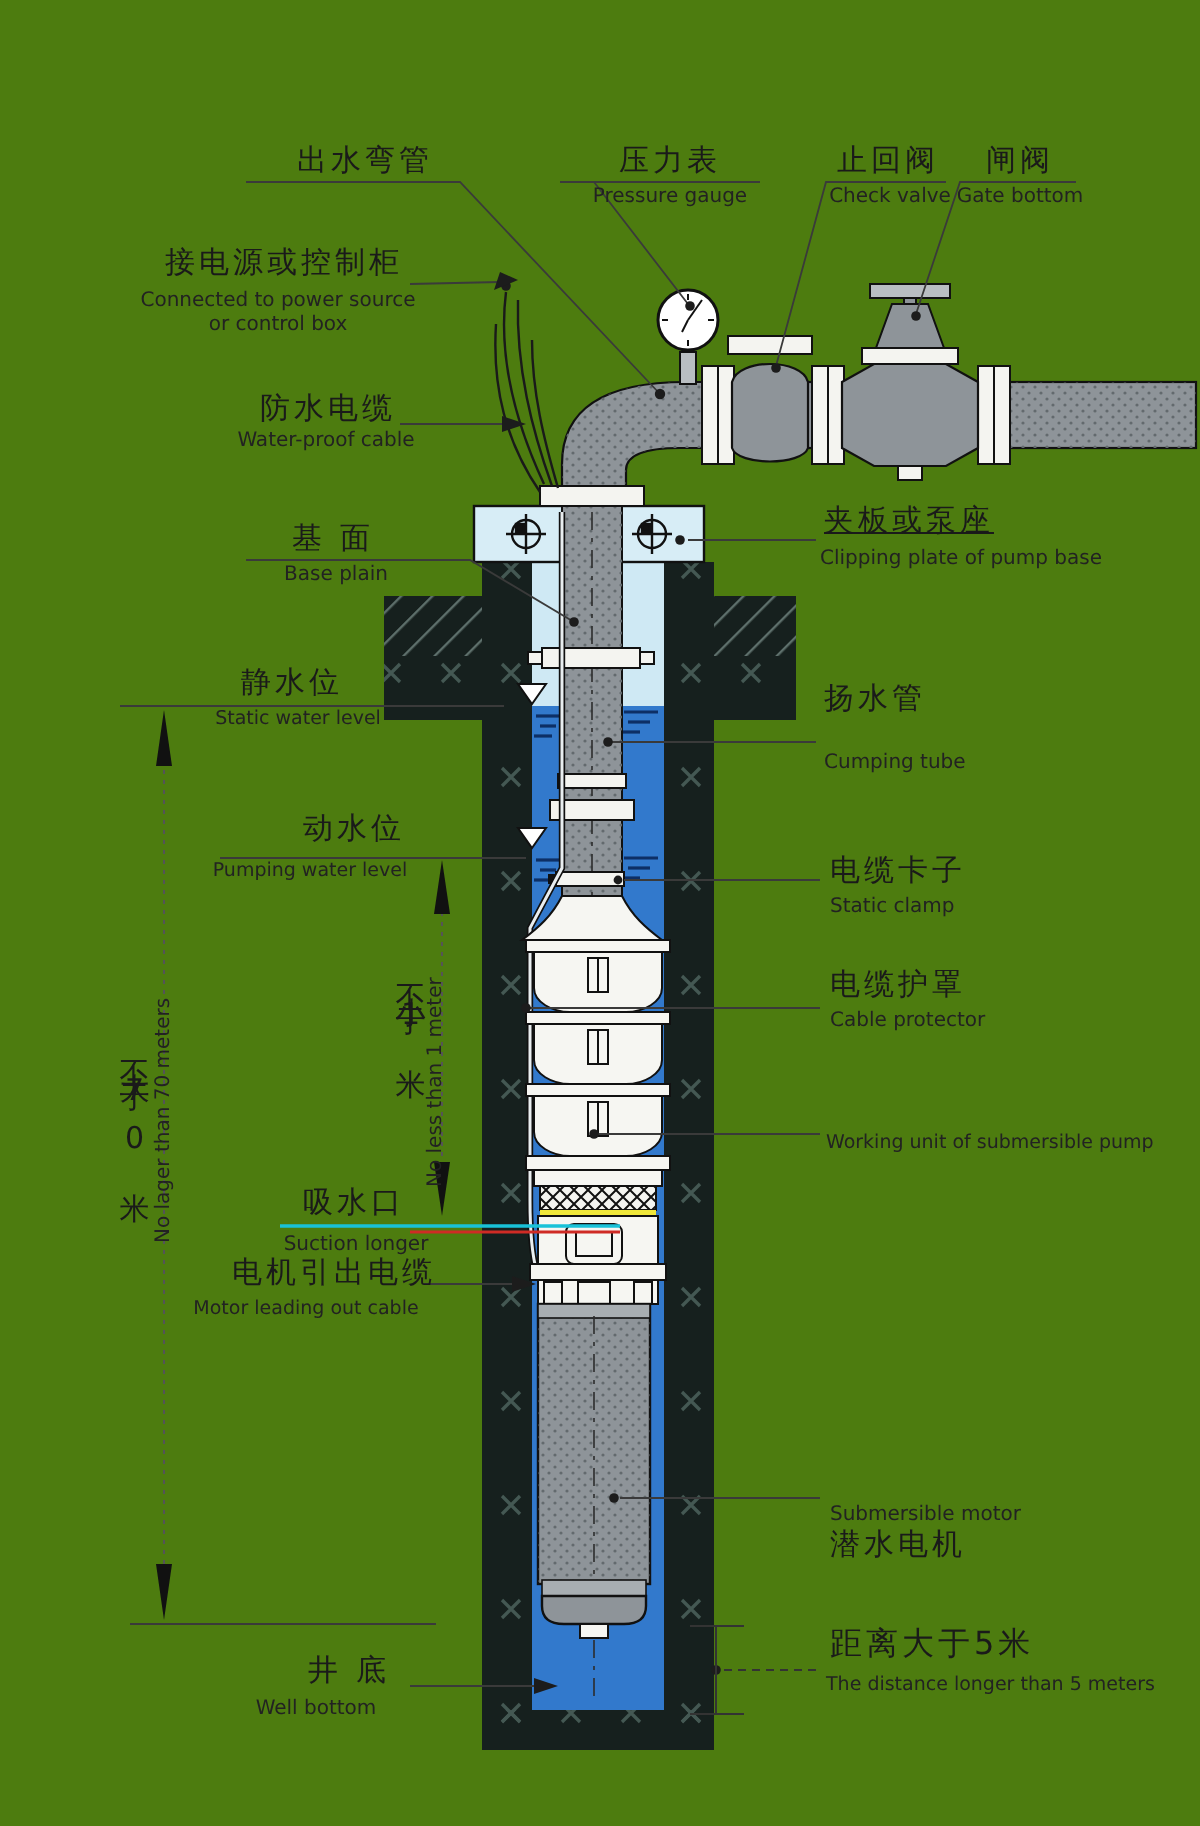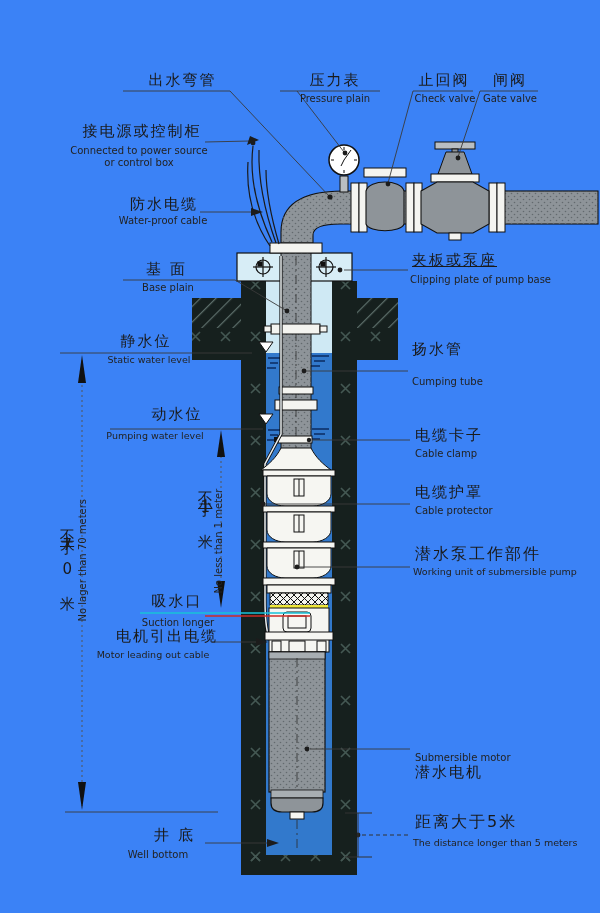--- a/index.html
+++ b/index.html
@@ -1,16 +1,16 @@
 <!DOCTYPE html>
 <html><head>
 <meta charset="utf-8">
 <style>
   html,body{margin:0;padding:0;background:#fff;}
-  #stage{position:relative;width:600px;height:913px;background:#3b82f6;overflow:hidden;
+  #stage{position:relative;width:600px;height:913px;background:#4d7c0f;overflow:hidden;
          font-family:"DejaVu Sans","Liberation Sans",sans-serif;color:#141414;}
   #diagram-svg{position:absolute;left:0;top:0;}
   .lbl{position:absolute;line-height:1.15;}
   .cn{font-size:15px;letter-spacing:2px;color:#1a1a1a;}
   .cn-lg{font-size:16px;}
   .cn-sp{letter-spacing:9px;}
   .en{font-size:10px;color:#222;}
   .en-sm{font-size:9.5px;}
   .ctr{text-align:center;}
   .cn-vert{writing-mode:vertical-rl;text-orientation:upright;letter-spacing:6px;font-size:15px;color:#1a1a1a;}
@@ -260,27 +260,27 @@
     <line x1="358" y1="813" x2="358" y2="857"></line>
     <line x1="345" y1="813" x2="372" y2="813"></line>
     <line x1="345" y1="857" x2="372" y2="857"></line>
     <line x1="362" y1="835" x2="410" y2="835" stroke-dasharray="4,3"></line>
   </g>
 </svg>
 
 <div class="lbl cn ctr" style="left:130px;top:72px;width:105px;">出水弯管</div>
 
 <div class="lbl cn ctr" style="left:299px;top:72px;width:72px;">压力表</div>
-<div class="lbl en ctr" style="left:288px;top:93px;width:94px;">Pressure plain</div>
+<div class="lbl en ctr" style="left:288px;top:93px;width:94px;">Pressure gauge</div>
 
 <div class="lbl cn ctr" style="left:412px;top:72px;width:64px;">止回阀</div>
 <div class="lbl en ctr" style="left:410px;top:93px;width:70px;">Check valve</div>
 
 <div class="lbl cn ctr" style="left:484px;top:72px;width:52px;">闸阀</div>
-<div class="lbl en ctr" style="left:477px;top:93px;width:66px;">Gate valve</div>
+<div class="lbl en ctr" style="left:477px;top:93px;width:66px;">Gate bottom</div>
 
 <div class="lbl cn ctr" style="left:82px;top:123px;width:120px;">接电源或控制柜</div>
 <div class="lbl en ctr" style="left:68px;top:145px;width:142px;">Connected to power source</div>
 <div class="lbl en ctr" style="left:68px;top:157px;width:142px;">or control box</div>
 
 <div class="lbl cn ctr" style="left:122px;top:196px;width:84px;">防水电缆</div>
 <div class="lbl en ctr" style="left:110px;top:215px;width:106px;">Water-proof cable</div>
 
 <div class="lbl cn cn-sp ctr" style="left:133px;top:261px;width:74px;">基面</div>
 <div class="lbl en ctr" style="left:133px;top:282px;width:70px;">Base plain</div>
@@ -300,26 +300,25 @@
 <div class="lbl cn cn-sp ctr" style="left:142px;top:827px;width:72px;">井底</div>
 <div class="lbl en ctr" style="left:116px;top:849px;width:84px;">Well bottom</div>
 
 <div class="lbl cn" style="left:412px;top:252px;text-decoration:underline;">夹板或泵座</div>
 <div class="lbl en" style="left:410px;top:274px;">Clipping plate of pump base</div>
 
 <div class="lbl cn" style="left:412px;top:341px;">扬水管</div>
 <div class="lbl en" style="left:412px;top:376px;">Cumping tube</div>
 
 <div class="lbl cn" style="left:415px;top:427px;">电缆卡子</div>
-<div class="lbl en" style="left:415px;top:448px;">Cable clamp</div>
+<div class="lbl en" style="left:415px;top:448px;">Static clamp</div>
 
 <div class="lbl cn" style="left:415px;top:484px;">电缆护罩</div>
 <div class="lbl en" style="left:415px;top:505px;">Cable protector</div>
 
-<div class="lbl cn cn-lg" style="left:415px;top:545px;">潜水泵工作部件</div>
 <div class="lbl en-sm en" style="left:413px;top:567px;">Working unit of submersible pump</div>
 
 <div class="lbl cn" style="left:415px;top:764px;">潜水电机</div>
 <div class="lbl en" style="left:415px;top:752px;">Submersible motor</div>
 
 <div class="lbl cn cn-lg" style="left:415px;top:813px;">距离大于5米</div>
 <div class="lbl en-sm en" style="left:413px;top:838px;">The distance longer than 5 meters</div>
 
 <div class="lbl cn-vert" style="left:58px;top:518px;">不大于70米</div>
 <div class="lbl en-rot" style="left:88px;top:610px;">No lager than 70 meters</div>

